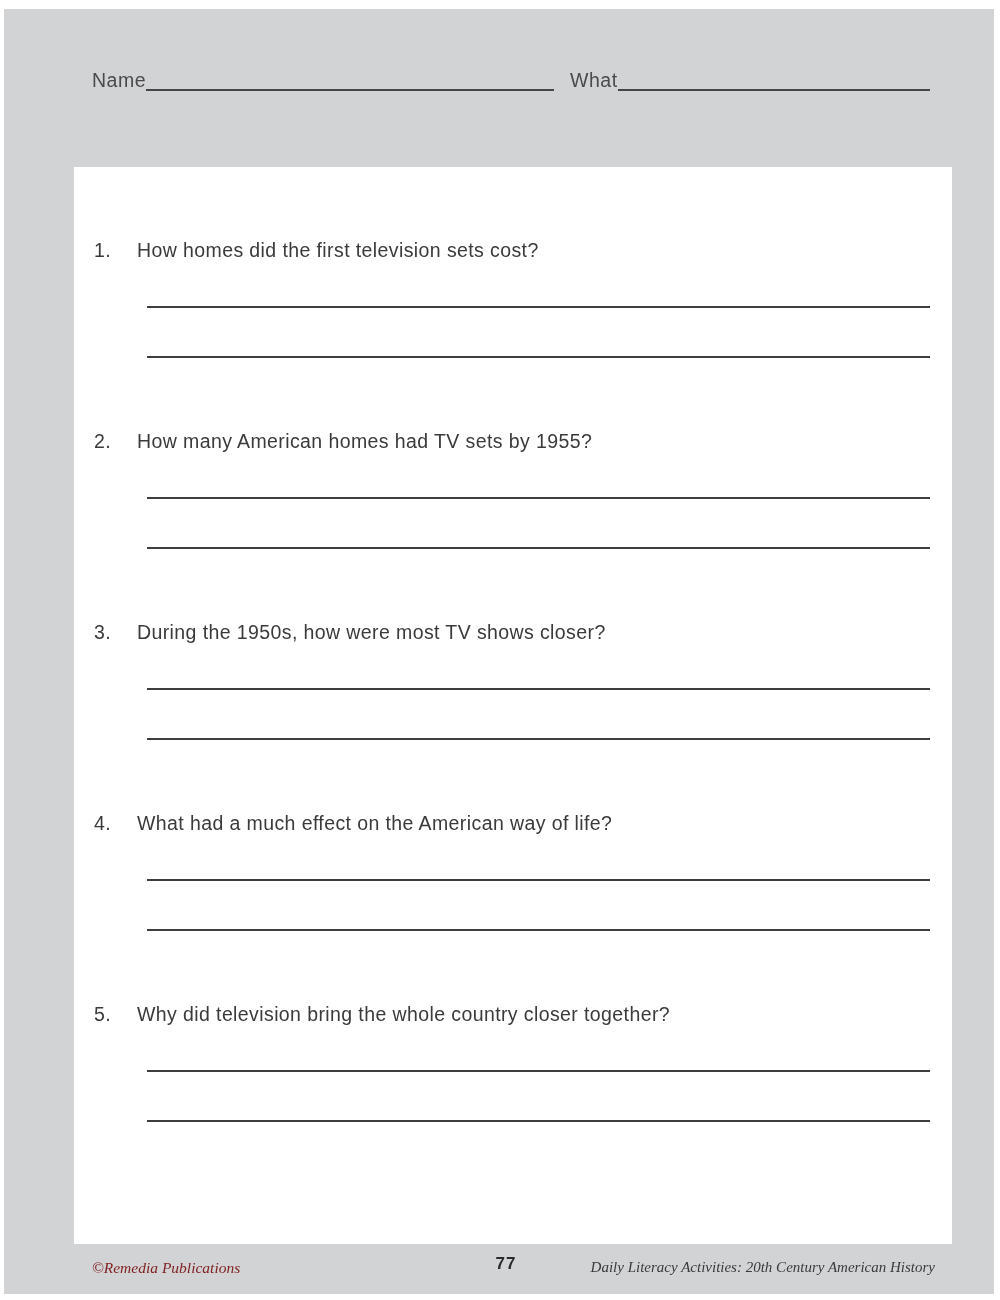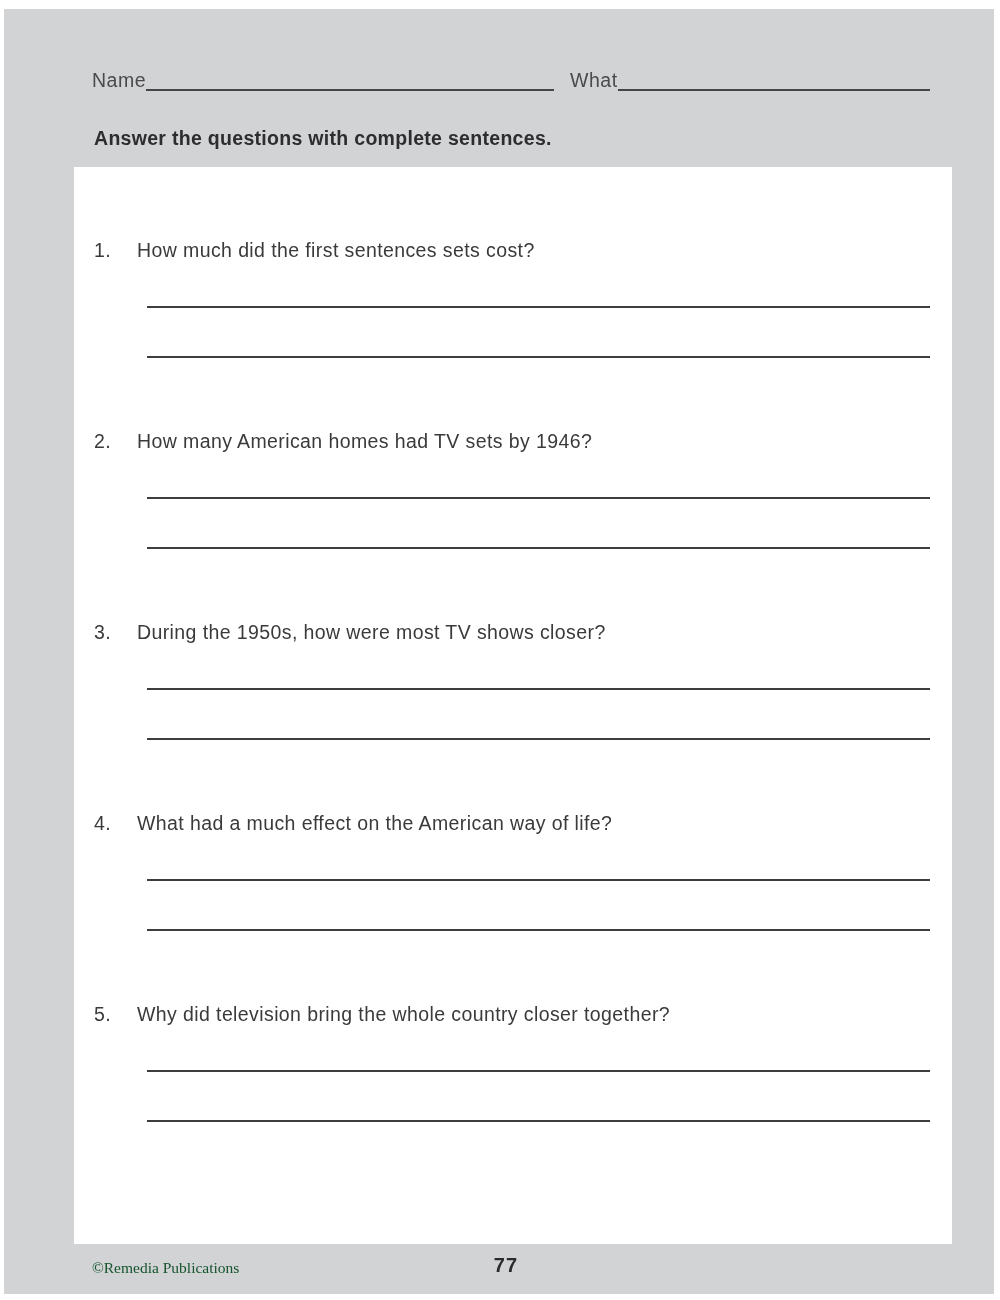--- a/index.html
+++ b/index.html
@@ -71,27 +71,28 @@
   .footer {
     position: absolute;
     left: 0; right: 0; top: 1243px;
     height: 30px;
   }
   .footer .pub {
     position: absolute;
     left: 88px; top: 7px;
     font-family: "Liberation Serif", serif;
     font-size: 15.5px;
-    color: #14532d;
+    color: #7f1d1d;
+    font-style: italic;
   }
   .footer .pagenum {
     position: absolute;
     left: 50.7%; top: 2px;
     transform: translateX(-50%);
-    font-size: 20px;
+    font-size: 17px;
     font-weight: bold;
     color: #2b2b2d;
     letter-spacing: 1px;
   }
   .footer .booktitle {
     position: absolute;
     right: 59px; top: 7px;
     font-family: "Liberation Serif", serif;
     font-style: italic;
     font-size: 15px;
@@ -103,37 +104,36 @@
 
 <div class="paper">
 
   <div class="name-date-row">
     <span>Name</span>
     <span class="blank name-blank"></span>
     <span class="date-label">What</span>
     <span class="blank date-blank"></span>
   </div>
 
-  <div class="instructions">Answer the questions with complete sentences.</div>
 
   <div class="card">
 
     <div class="question-block">
       <div class="q-row">
         <span class="q-num">1.</span>
-        <span class="q-text">How much did the first sentences sets cost?</span>
+        <span class="q-text">How homes did the first television sets cost?</span>
       </div>
       <div class="answer-line line1"></div>
       <div class="answer-line line2"></div>
     </div>
 
     <div class="question-block">
       <div class="q-row">
         <span class="q-num">2.</span>
-        <span class="q-text">How many American homes had TV sets by 1946?</span>
+        <span class="q-text">How many American homes had TV sets by 1955?</span>
       </div>
       <div class="answer-line line1"></div>
       <div class="answer-line line2"></div>
     </div>
 
     <div class="question-block">
       <div class="q-row">
         <span class="q-num">3.</span>
         <span class="q-text">During the 1950s, how were most TV shows closer?</span>
       </div>
@@ -157,15 +157,16 @@
       </div>
       <div class="answer-line line1"></div>
       <div class="answer-line line2"></div>
     </div>
 
   </div>
 
   <div class="footer">
     <span class="pub">©Remedia Publications</span>
     <span class="pagenum">77</span>
+    <span class="booktitle">Daily Literacy Activities: 20th Century American History</span>
   </div>
 
 </div>
 
 </body></html>

